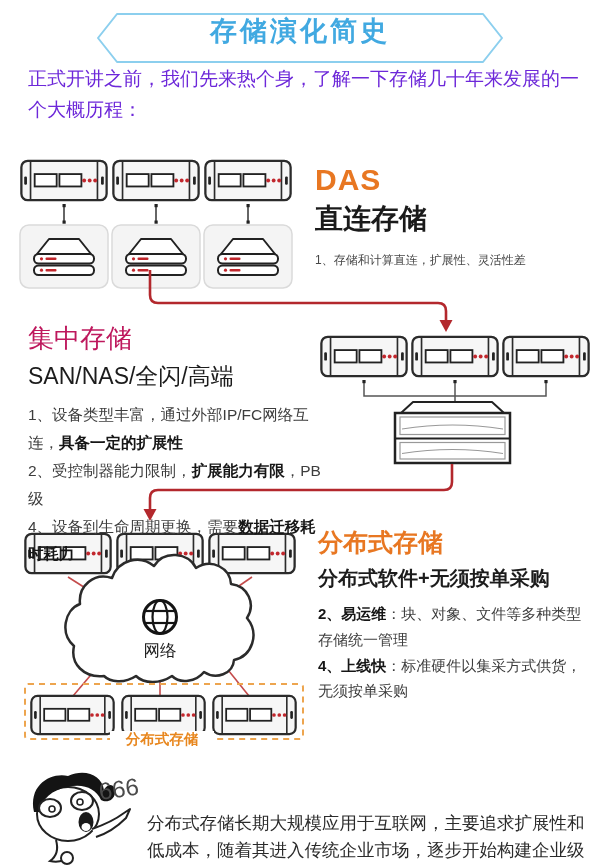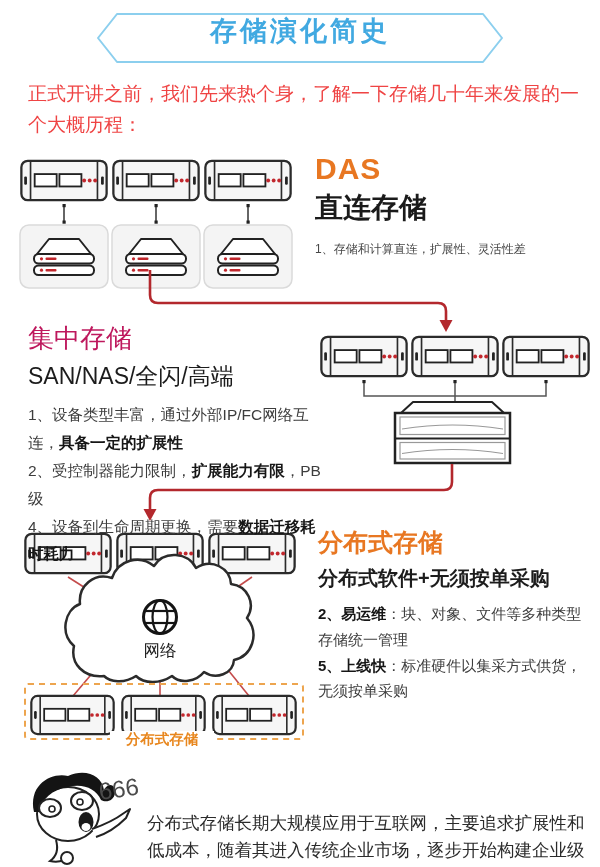--- a/index.html
+++ b/index.html
@@ -2,23 +2,23 @@
 <html><head>
 <meta charset="utf-8">
 <style>
   html,body{margin:0;padding:0;background:#ffffff;}
   body{font-family:"Liberation Sans","DejaVu Sans",sans-serif;}
   #canvas{position:relative;width:600px;height:867px;background:#fff;overflow:hidden;}
   .abs{position:absolute;}
   #title-text{left:97px;top:13px;width:406px;height:36px;display:flex;align-items:center;justify-content:center;
     color:#41a9e1;font-size:27px;font-weight:bold;letter-spacing:3px;}
   
-  #intro{left:28px;top:79px;width:552px;font-size:19px;line-height:1.62;color:#ef4444;}
-  
-  #das-block{left:315px;top:152px;width:270px;}
+  #intro{left:28px;top:64px;width:552px;font-size:19px;line-height:1.62;color:#6d28d9;}
+  
+  #das-block{left:315px;top:163px;width:270px;}
   #das-block .h-orange{font-size:30px;font-weight:bold;color:#e87722;letter-spacing:1px;}
   #das-block .h-sub{font-size:28px;font-weight:bold;color:#1a1a1a;margin-top:3px;}
   #das-block .bullet{font-size:12px;color:#474747;margin-top:12px;}
   
   #cen-block{left:28px;top:321px;width:300px;}
   #cen-block .h-orange{font-size:26px;font-weight:normal;color:#be185d;}
   #cen-block .h-sub{font-size:23px;color:#1c1c1c;margin-top:5px;}
   #cen-block .bullets{margin-top:9px;}
   .bullet{font-size:15.5px;color:#3d3d3d;line-height:1.8;}
   .bullet b{color:#161616;}
@@ -217,19 +217,19 @@
       <div class="bullet"><span>2、受控制器能力限制，</span><b>扩展能力有限</b><span>，PB级</span></div>
       <div class="bullet"><span>4、设备到生命周期更换，需要</span><b>数据迁移耗时耗力</b><span></span></div>
     </div>
   </div>
 
   <div class="abs" id="dis-block">
     <div class="h-orange">分布式存储</div>
     <div class="h-sub">分布式软件+无须按单采购</div>
     <div class="bullets">
       <div class="bullet"><span></span><b>2、易运维</b><span>：块、对象、文件等多种类型存储统一管理</span></div>
-      <div class="bullet"><span></span><b>5、上线快</b><span>：标准硬件以集采方式供货，无须按单采购</span></div>
+      <div class="bullet"><span></span><b>4、上线快</b><span>：标准硬件以集采方式供货，无须按单采购</span></div>
     </div>
   </div>
 
   <div class="abs" id="note">分布式存储长期大规模应用于互联网，主要追求扩展性和低成本，随着其进入传统企业市场，逐步开始构建企业级存储能力</div>
 
 </div>
 
 </body></html>

